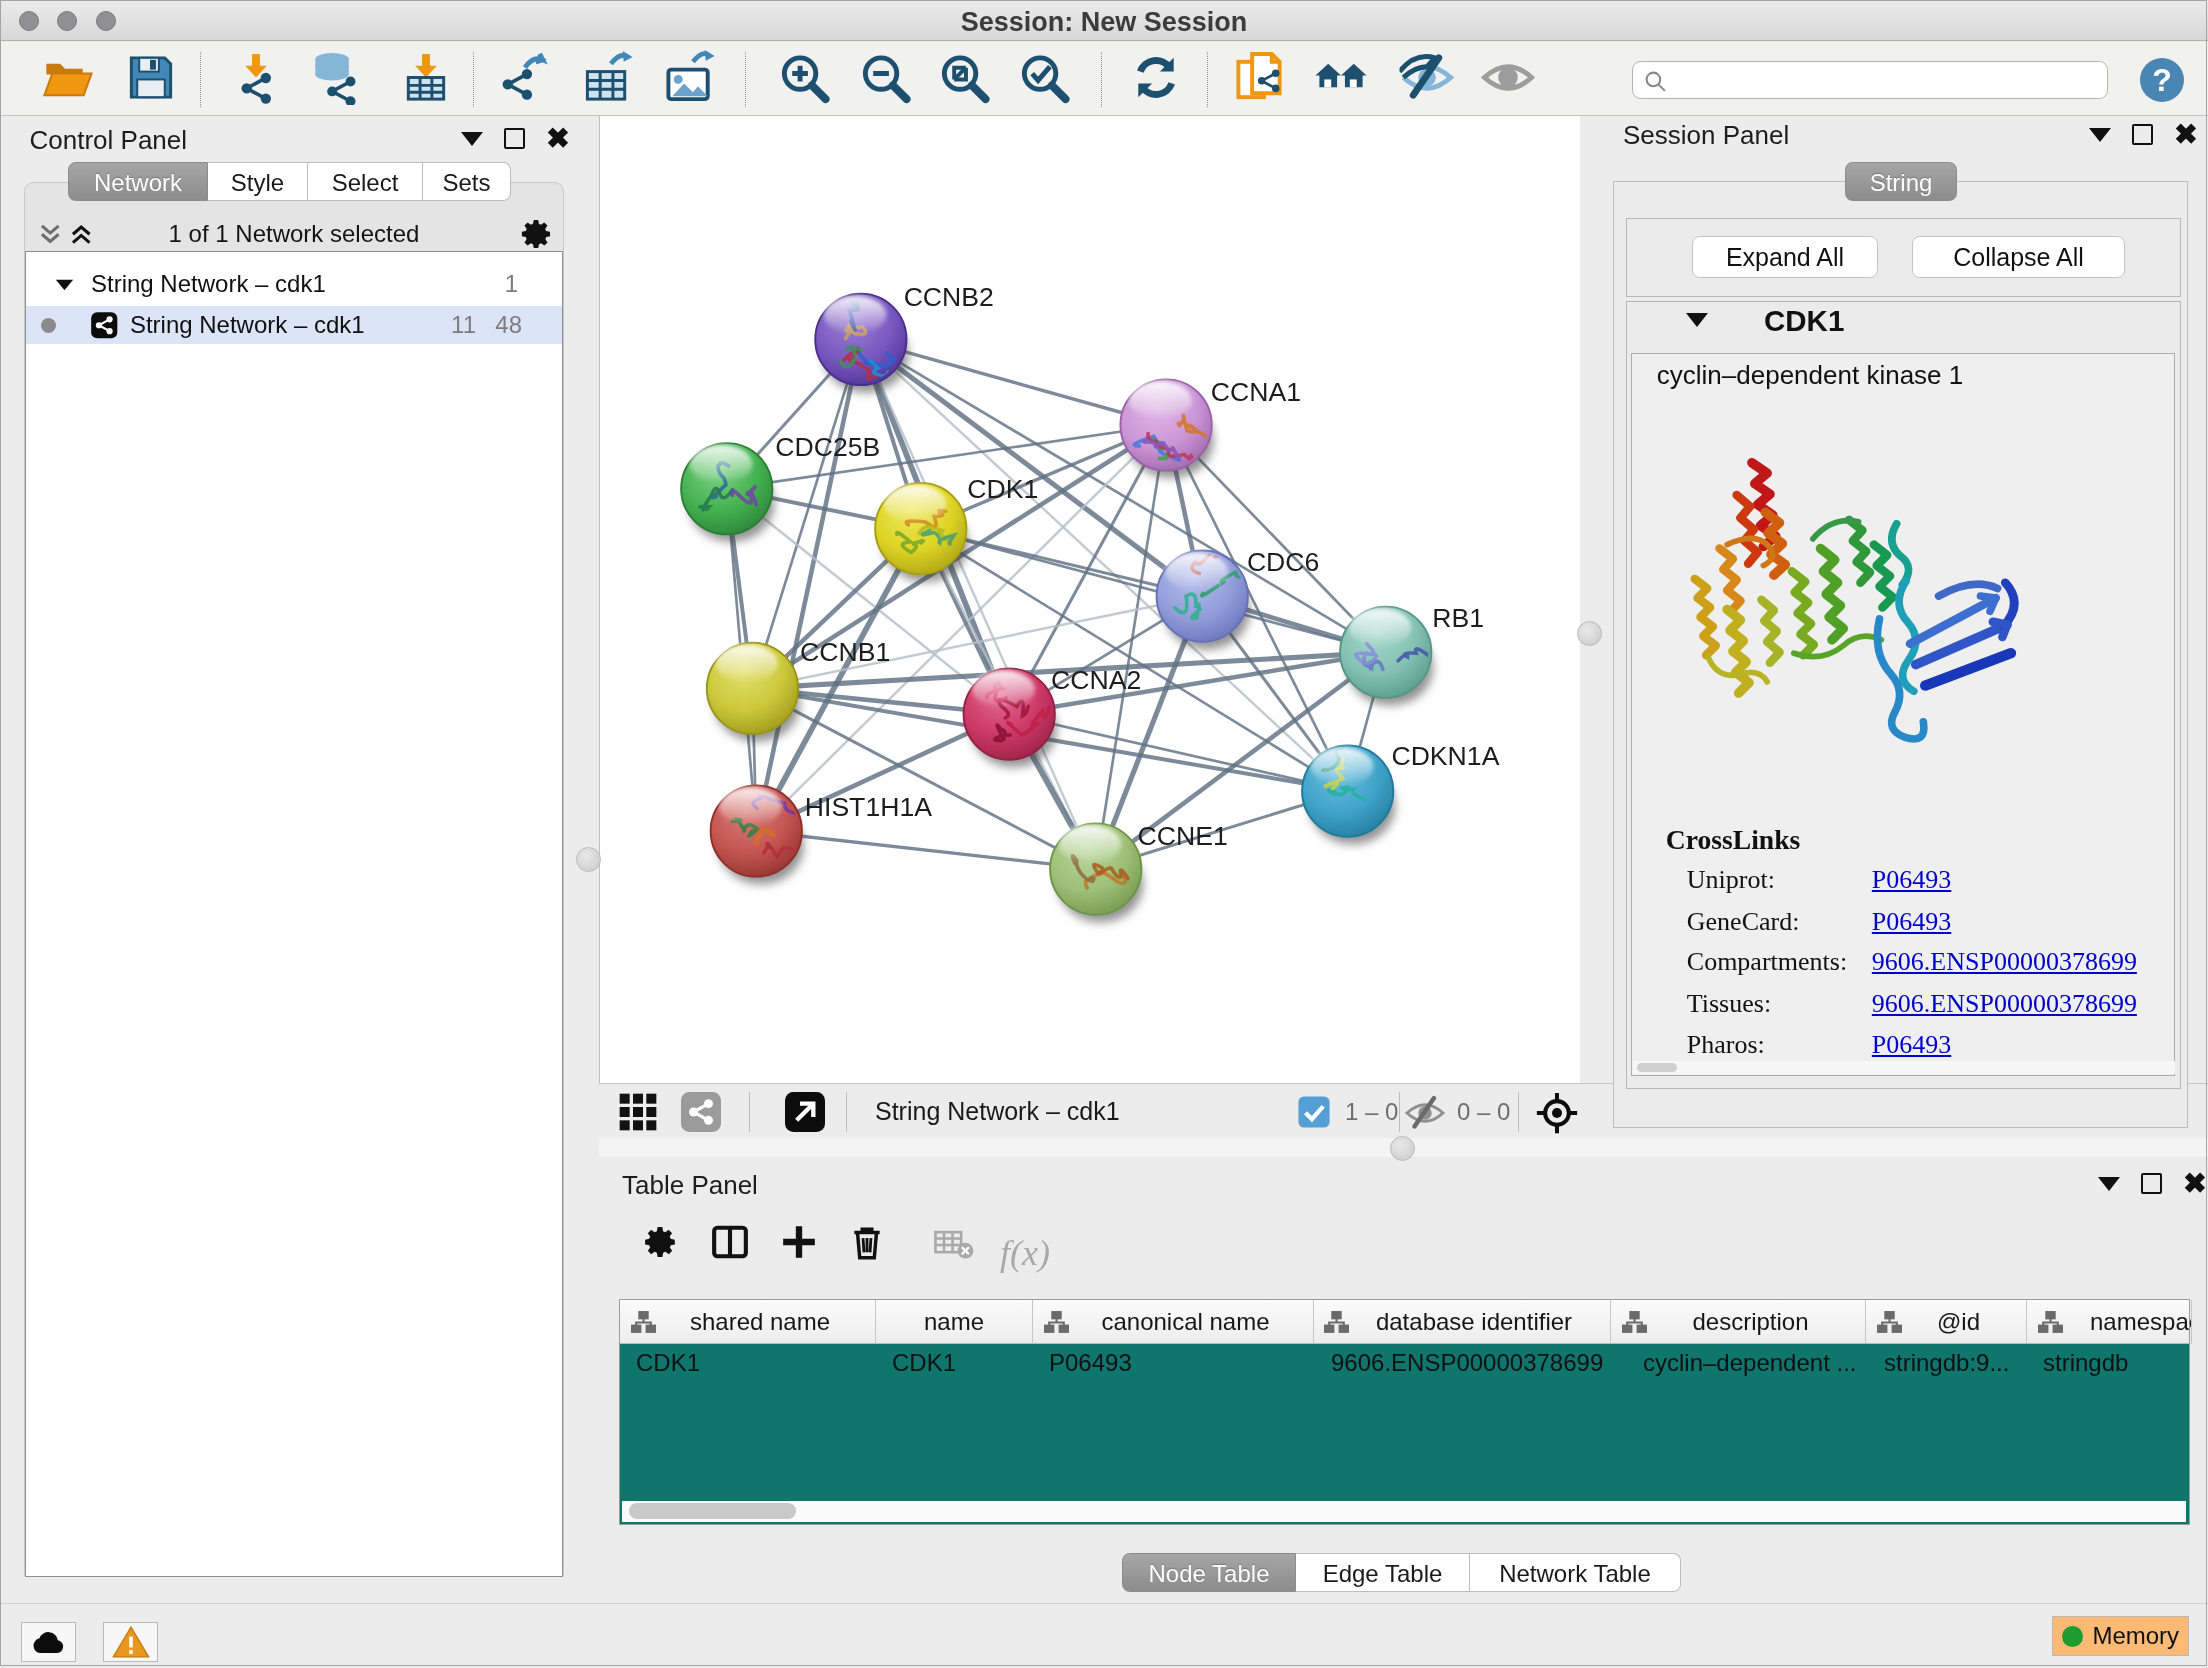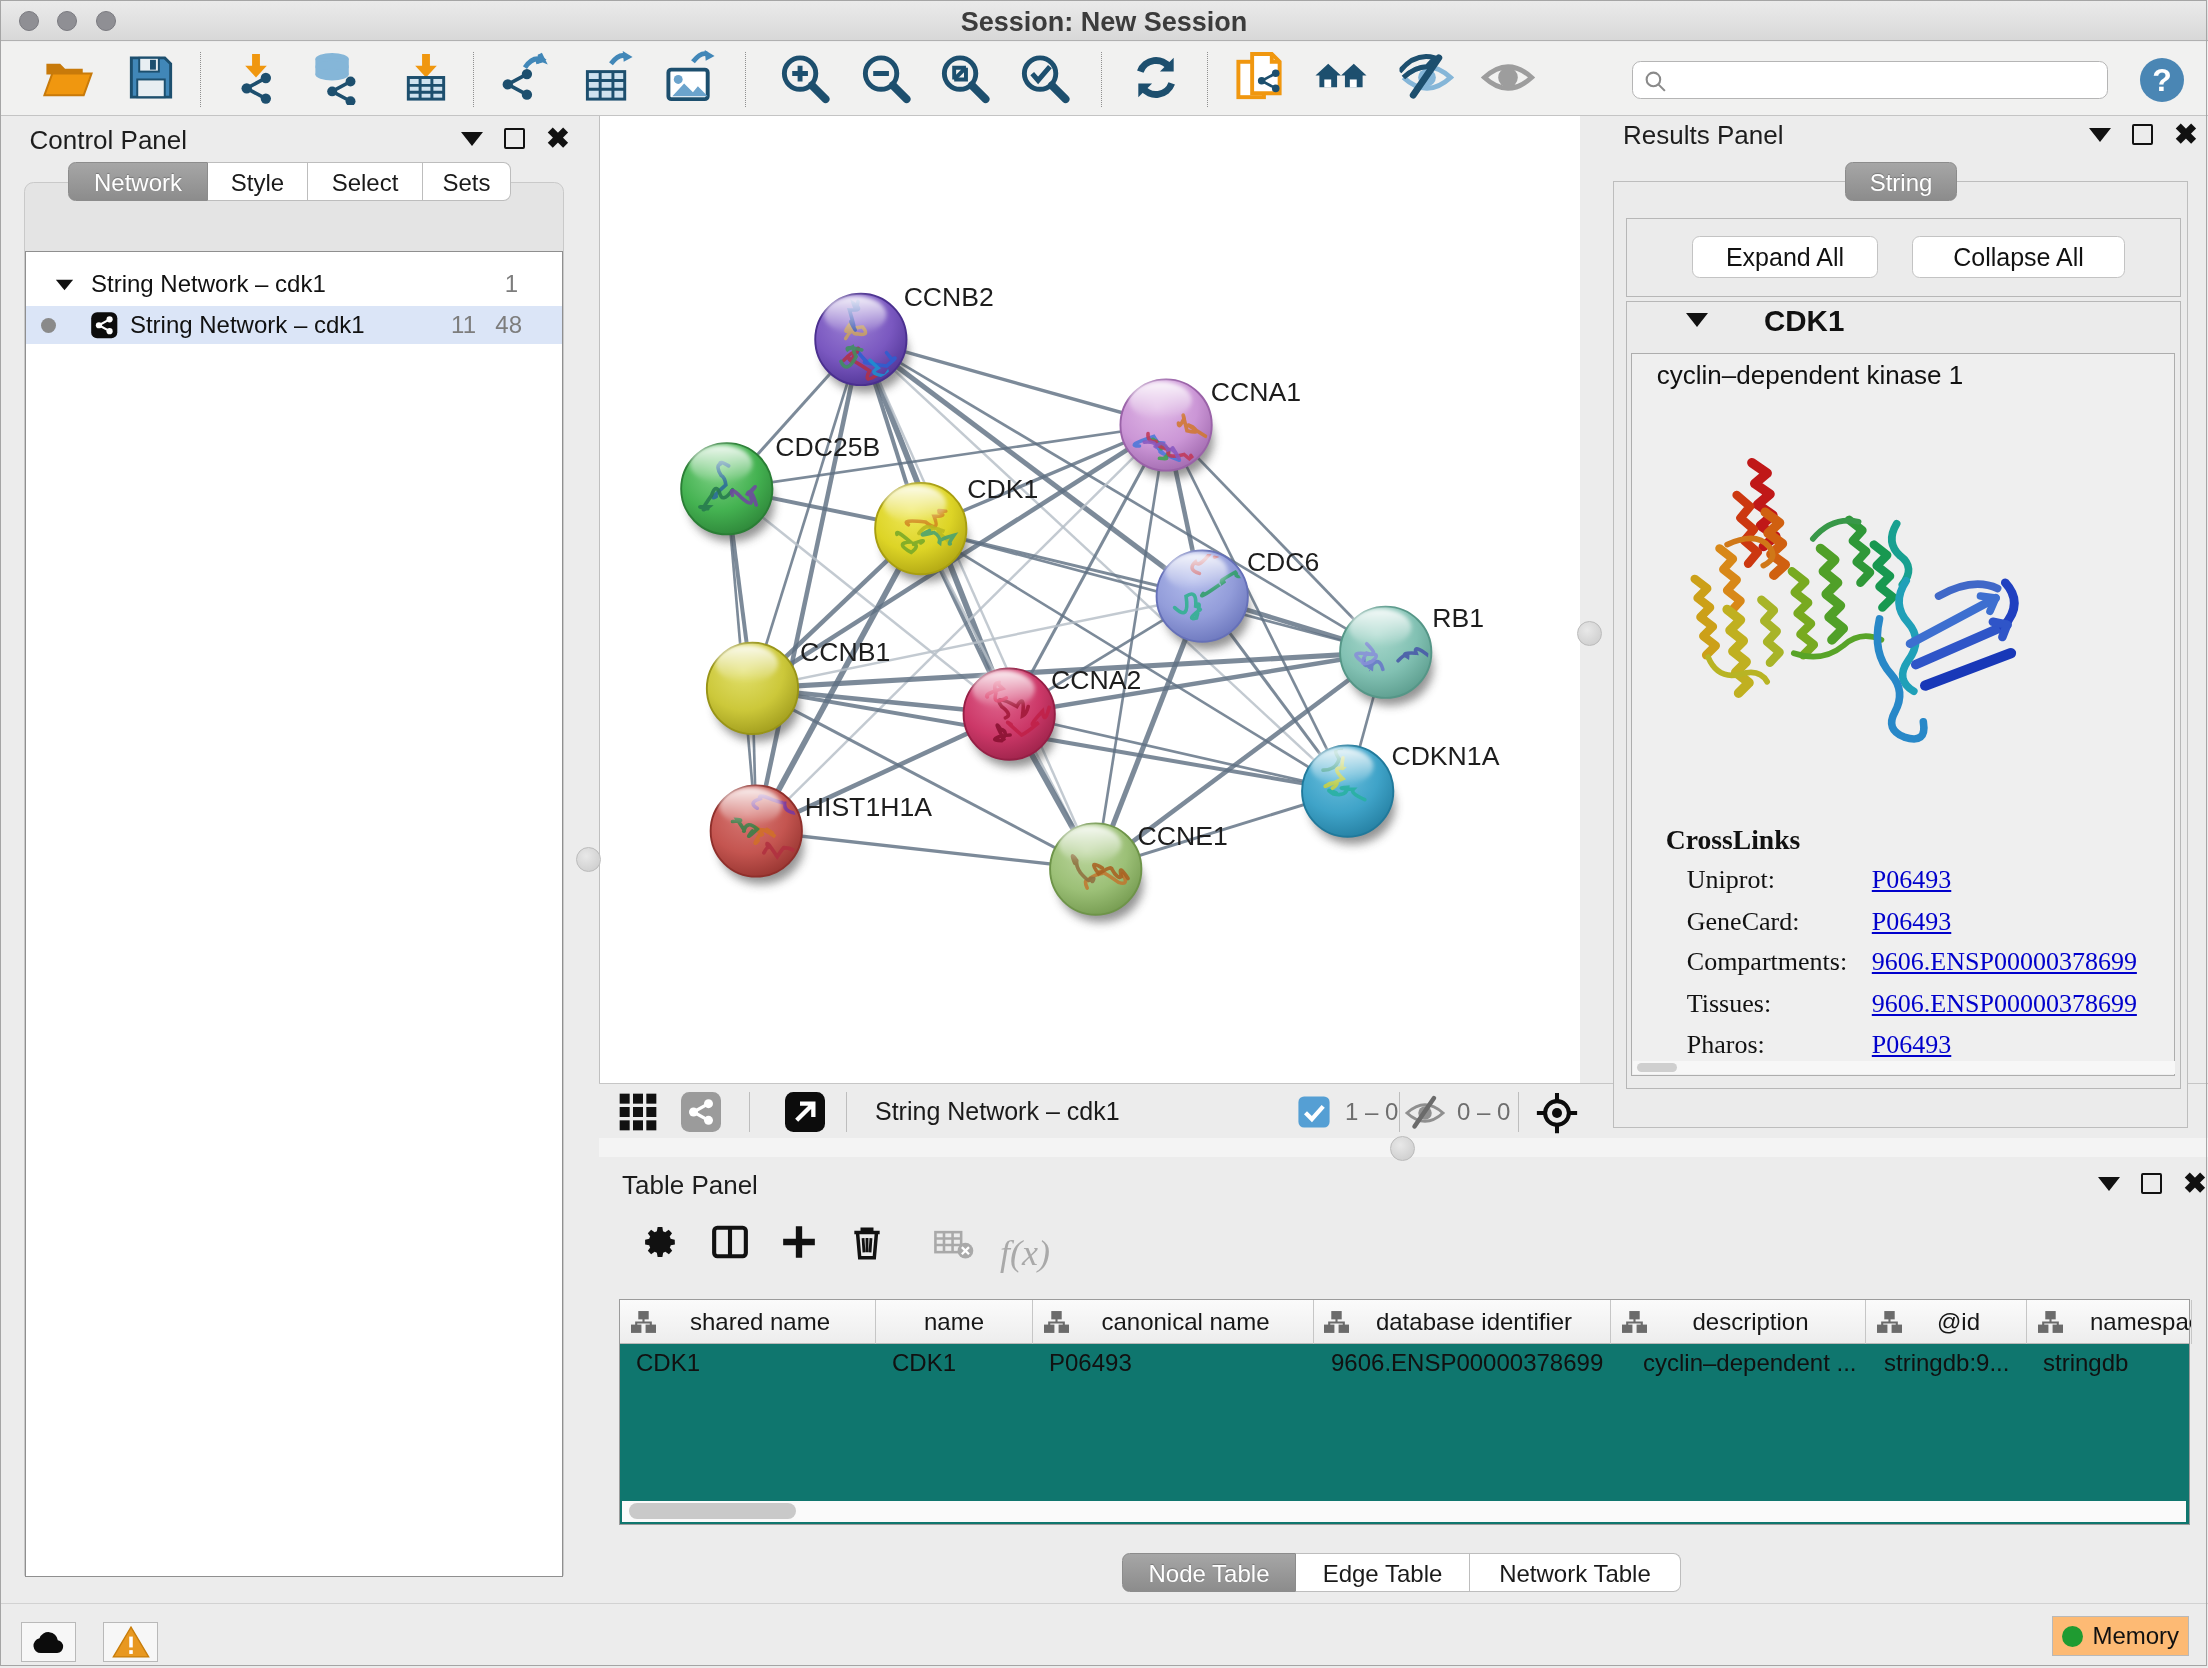--- a/index.html
+++ b/index.html
@@ -272,20 +272,32 @@
     <div class="sqr"></div>
     <div class="xmark">✖</div>
 </div>
 <div id="cp-tabs" class="abs seg">
   <div class="tab first sel" style="width:140px;">Network</div>
   <div class="tab" style="width:100px;">Style</div>
   <div class="tab" style="width:115px;">Select</div>
   <div class="tab last" style="width:88px;">Sets</div>
 </div>
 <div id="cp-body" class="abs">
+  <div id="cp-bar">
+    <svg width="28.5" height="28.5" viewBox="0 0 24 24" style="position:absolute;left:11.4px;top:9.5px;">
+      <path d="M5 5 l7 6 7-6 M5 12 l7 6 7-6" fill="none" stroke="#6e6e6e" stroke-width="2.6"></path>
+      </svg>
+    <svg width="28.5" height="28.5" viewBox="0 0 24 24" style="position:absolute;left:42px;top:9.5px;">
+      <path d="M5 12 l7-6 7 6 M5 19 l7-6 7 6" fill="none" stroke="#111" stroke-width="2.6"></path>
+      </svg>
+    <div style="position:absolute;left:0;top:9.5px;width:100%;text-align:center;font-size:24px;color:#141414;">1 of 1 Network selected</div>
+    <svg width="36" height="36" viewBox="0 0 24 24" style="position:absolute;left:493px;top:5.7px;">
+      <path fill="#111" d="M12 8.2a3.8 3.8 0 1 0 0 7.6 3.8 3.8 0 0 0 0-7.6zm9.4 5.3-.1-3-2.6-.5a7 7 0 0 0-.6-1.4l1.5-2.2-2.1-2.1-2.2 1.5a7 7 0 0 0-1.4-.6L13.5 2.6h-3L10 5.2a7 7 0 0 0-1.4.6L6.4 4.3 4.3 6.4l1.5 2.2a7 7 0 0 0-.6 1.4l-2.6.5v3l2.6.5a7 7 0 0 0 .6 1.4l-1.5 2.2 2.1 2.1 2.2-1.5a7 7 0 0 0 1.4.6l.5 2.6h3l.5-2.6a7 7 0 0 0 1.4-.6l2.2 1.5 2.1-2.1-1.5-2.2a7 7 0 0 0 .6-1.4z"></path>
+      </svg>
+  </div>
   <div id="cp-list">
     <div class="cp-row" style="top:13.3px;">
       <svg width="23" height="23" viewBox="0 0 24 24" style="margin-left:27px;">
           <path d="M3 7 h18 l-9 11 z" fill="#111"></path>
         </svg>
       <span style="margin-left:15px;">String Network – cdk1</span>
       <span class="count" style="position:absolute;right:44px;">1</span>
     </div>
     <div class="cp-row" id="cp-row2" style="top:54px;">
       <span style="margin-left:15px;width:15px;height:15px;border-radius:50%;background:#8a8a8a;display:inline-block;"></span>
@@ -604,21 +616,21 @@
   <svg width="46" height="46" viewBox="0 0 24 24" style="position:absolute;left:935px;top:5.7px;">
     <g stroke="#0c0c0c" stroke-width="2.1" fill="none">
         <circle cx="12" cy="12" r="6.2"></circle>
         <path d="M12 1.5 v5 M12 17.5 v5 M1.5 12 h5 M17.5 12 h5"></path>
       </g>
       <circle cx="12" cy="12" r="2.6" fill="#0c0c0c"></circle>
     </svg>
 </div>
 <div id="net-strip" class="abs"></div>
 
-<div id="rp-head" class="abs ph-title">Results Panel</div>
+<div id="rp-head" class="abs ph-title">Session Panel</div>
 <div class="ph-ctrls" style="left:2089px; top:124px;">
   <div class="tri-down"></div>
     <div class="sqr"></div>
     <div class="xmark">✖</div>
 </div>
 <div id="rp-body" class="abs"></div>
 <div id="rp-tab" class="abs">String</div>
 <div id="rp-btnpanel" class="abs">
   <div class="rp-btn" style="left:65px; width:186px;">Expand All</div>
   <div class="rp-btn" style="left:285px; width:213px;">Collapse All</div>

